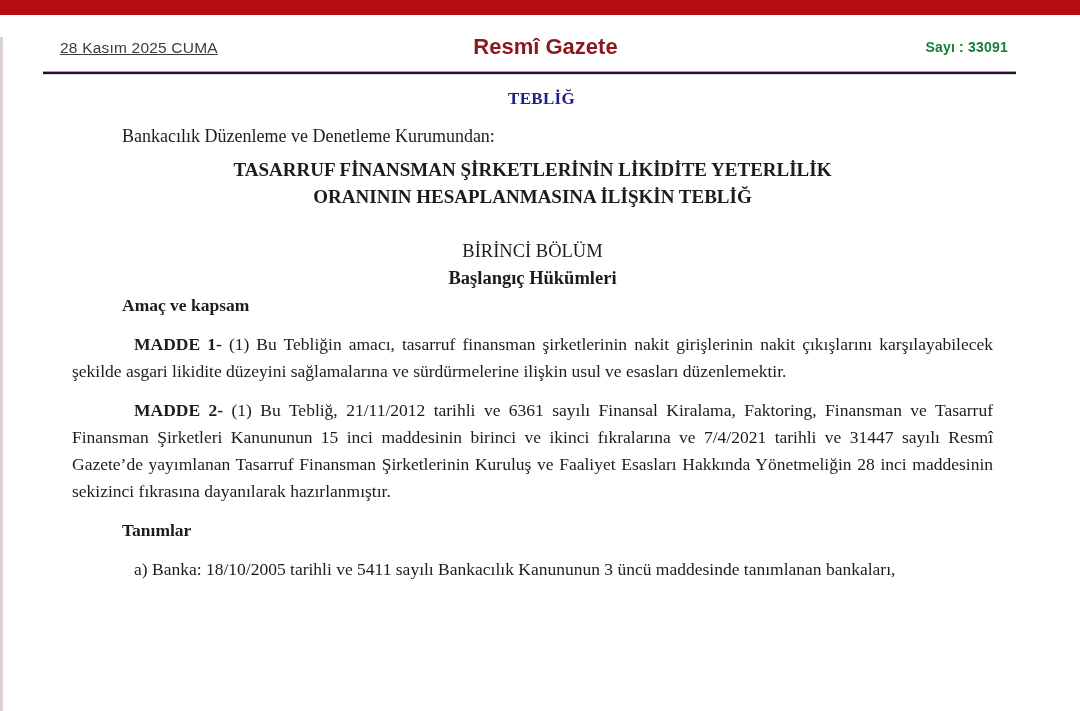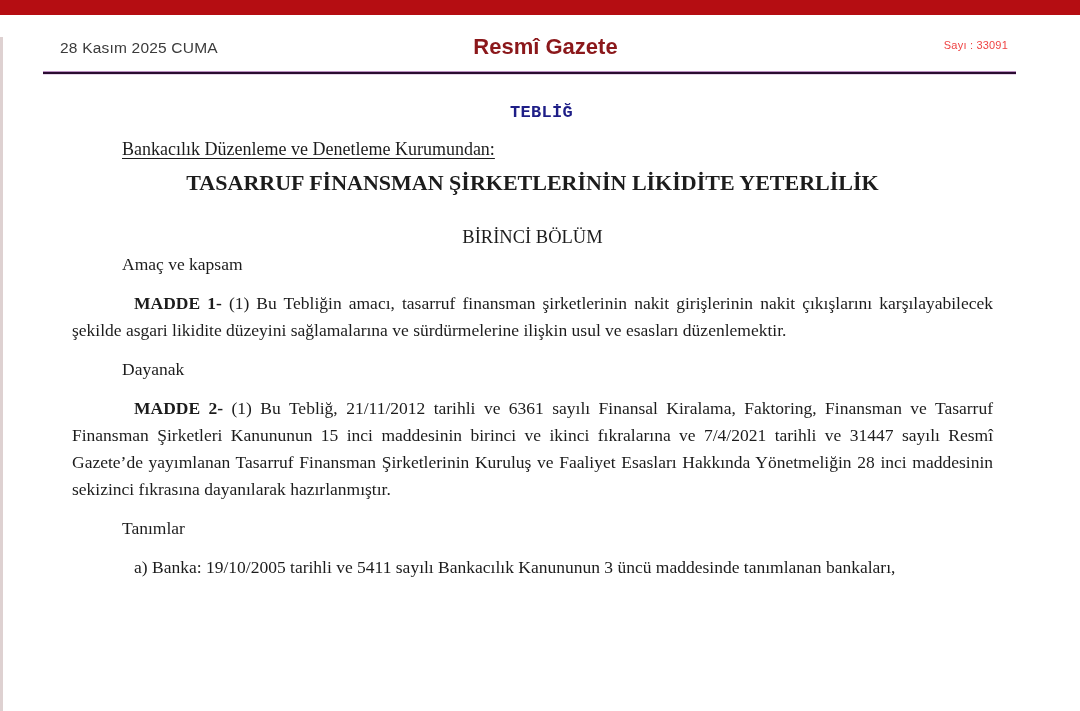--- a/index.html
+++ b/index.html
@@ -33,98 +33,99 @@
     padding: 0 70px 0 57px;
     font-family: "Liberation Sans", "DejaVu Sans", sans-serif;
   }
   .masthead .date {
     position: absolute;
     left: 57px;
     top: 2px;
     font-size: 15.5px;
     color: #3b3b3b;
     letter-spacing: 0.2px;
+    text-decoration: underline;
   }
   .masthead .gazette-name {
     position: absolute;
     left: 8px;
     right: 0;
     top: -3px;
     text-align: center;
     font-size: 22px;
     font-weight: bold;
     color: #8b181b;
   }
   .masthead .issue {
     position: absolute;
     right: 72px;
     top: 2px;
-    font-size: 11px;
-    color: #ef4444;
+    font-size: 14px;
+    color: #15803d;
     letter-spacing: 0.2px;
+    font-weight: bold;
   }
   .header-rule {
     margin: 8px 64px 0 40px;
     height: 2px;
     background: #2a0c31;
     border-top: 1px solid #bb8fc1;
     border-bottom: 1px solid #e7d6ea;
   }
   .doc-category {
-    margin-top: 28px;
+    margin-top: 14px;
     text-align: center;
-    font-family: Liberation Mono, monospace;
+    font-family: Liberation Serif, serif;
     font-size: 17px;
     font-weight: bold;
     color: #1e1e87;
     letter-spacing: 0.3px;
   }
   
   .doc {
     padding: 0 75px 0 57px;
     color: #1c1c1c;
     font-size: 17.5px;
     line-height: 27px;
     text-align: justify;
   }
   .authority {
     margin: 14px 0 0 0;
     text-indent: 62px;
     font-size: 18px;
     text-align: left;
   }
   .authority span {
-    text-decoration: underline;
     text-underline-offset: 3px;
   }
   .doc-title {
     margin: 6px 0 0 0;
     text-align: center;
-    font-size: 22px;
+    font-size: 19px;
     font-weight: bold;
     line-height: 27px;
   }
   .chapter-heading {
     margin: 28px 0 0 0;
     text-align: center;
     font-size: 18.5px;
     font-weight: normal;
     line-height: 27px;
   }
   .chapter-subtitle {
     margin: 0;
     text-align: center;
     font-size: 18.5px;
     font-weight: bold;
     line-height: 27px;
   }
   .section-heading {
     margin: 0;
     font-size: 17.5px;
-    font-weight: normal;
+    font-weight: bold;
     text-indent: 62px;
     text-align: left;
     line-height: 27px;
   }
   .para {
     margin: 12px;
     text-indent: 62px;
   }
   .para b { font-weight: bold; }
 </style>
@@ -144,27 +145,28 @@
   <div class="header-rule"></div>
 
   <div class="doc-category">TEBLİĞ</div>
 
   <div class="doc">
 
     <p class="authority"><span>Bankacılık Düzenleme ve Denetleme Kurumundan:</span></p>
 
     <div class="doc-title">
       <div>TASARRUF FİNANSMAN ŞİRKETLERİNİN LİKİDİTE YETERLİLİK</div>
+      <div>ORANININ HESAPLANMASINA İLİŞKİN TEBLİĞ</div>
     </div>
 
     <div class="chapter-heading">BİRİNCİ BÖLÜM</div>
+    <div class="chapter-subtitle">Başlangıç Hükümleri</div>
 
     <h4 class="section-heading">Amaç ve kapsam</h4>
     <p class="para"><b>MADDE 1-</b><span> (1) Bu Tebliğin amacı, tasarruf finansman şirketlerinin nakit girişlerinin nakit çıkışlarını karşılayabilecek şekilde asgari likidite düzeyini sağlamalarına ve sürdürmelerine ilişkin usul ve esasları düzenlemektir.</span></p>
 
-    <h4 class="section-heading">Dayanak</h4>
     <p class="para"><b>MADDE 2-</b><span> (1) Bu Tebliğ, 21/11/2012 tarihli ve 6361 sayılı Finansal Kiralama, Faktoring, Finansman ve Tasarruf Finansman Şirketleri Kanununun 15 inci maddesinin birinci ve ikinci fıkralarına ve 7/4/2021 tarihli ve 31447 sayılı Resmî Gazete’de yayımlanan Tasarruf Finansman Şirketlerinin Kuruluş ve Faaliyet Esasları Hakkında Yönetmeliğin 28 inci maddesinin sekizinci fıkrasına dayanılarak hazırlanmıştır.</span></p>
 
     <h4 class="section-heading">Tanımlar</h4>
-    <p class="para"><b></b><span>a) Banka: 19/10/2005 tarihli ve 5411 sayılı Bankacılık Kanununun 3 üncü maddesinde tanımlanan bankaları,</span></p>
+    <p class="para"><b></b><span>a) Banka: 18/10/2005 tarihli ve 5411 sayılı Bankacılık Kanununun 3 üncü maddesinde tanımlanan bankaları,</span></p>
 
   </div>
 </div>
 
 </body></html>

